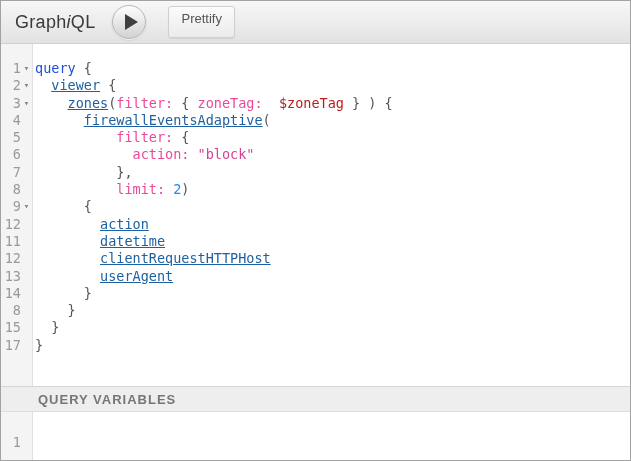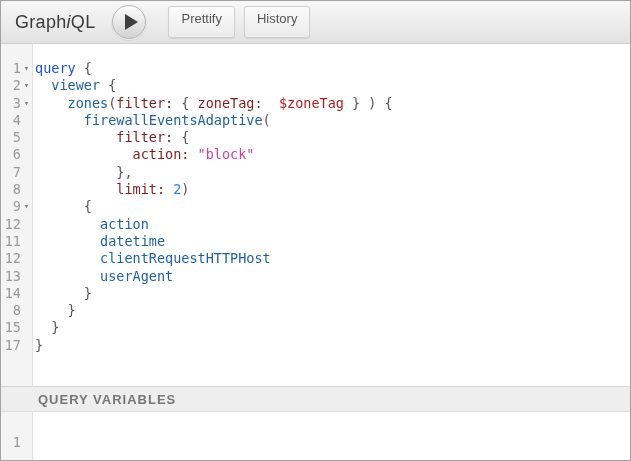--- a/index.html
+++ b/index.html
@@ -51,22 +51,22 @@
     flex:0 0 32px; width:32px; box-sizing:border-box;
     background:#f4f4f4; border-right:1px solid #e0e0e0;
     padding-top:16px; color:#999;
   }
   .gutter-row { height:17.3px; display:flex; align-items:center; justify-content:flex-end; }
   .lnum { text-align:right; }
   .fold-cell { flex:0 0 11px; width:11px; text-align:center; font-size:9px; color:#848484; cursor:pointer; }
   .code-pane { padding:16px 0 0 2px; white-space:pre; }
   .code-line { height:17.3px; cursor:text; }
   .tk-kw  { color:#1d4ed8; }
-  .tk-prop{ color:#1F61A0; }
-  .tk-attr{ color:#7f1d1d;text-align:right; }
+  .tk-prop{ color:#1F61A0;text-decoration:underline; }
+  .tk-attr{ color:#ec4899;text-align:right; }
   .tk-str { color:#D64292; }
   .tk-num { color:#2882F9; }
   .tk-var { color:#b91c1c; }
   .tk-p   { color:#555555; }
   
   .var-title {
     flex:0 0 26px; height:26px; box-sizing:border-box;
     background:#eeeeee;
     border-top:1px solid #d6d6d6; border-bottom:1px solid #dedede;
     display:flex; align-items:center; padding-left:37px;
@@ -81,21 +81,20 @@
 <body>
 
 <div class="app">
 
   <div class="topbar">
     <div class="logo"><span>Graph</span><em>i</em><span>QL</span></div>
     <button class="exec-btn">
       <span class="play-triangle"></span>
     </button>
     <button class="tb-btn">Prettify</button>
-    <button class="tb-btn">History</button>
   </div>
 
   <div class="editor query-editor">
     <div class="gutter" id="q-gutter">
         <div class="gutter-row">
           <span class="lnum">1</span>
           <span class="fold-cell">▾</span>
         </div>
         <div class="gutter-row">
           <span class="lnum">2</span>

